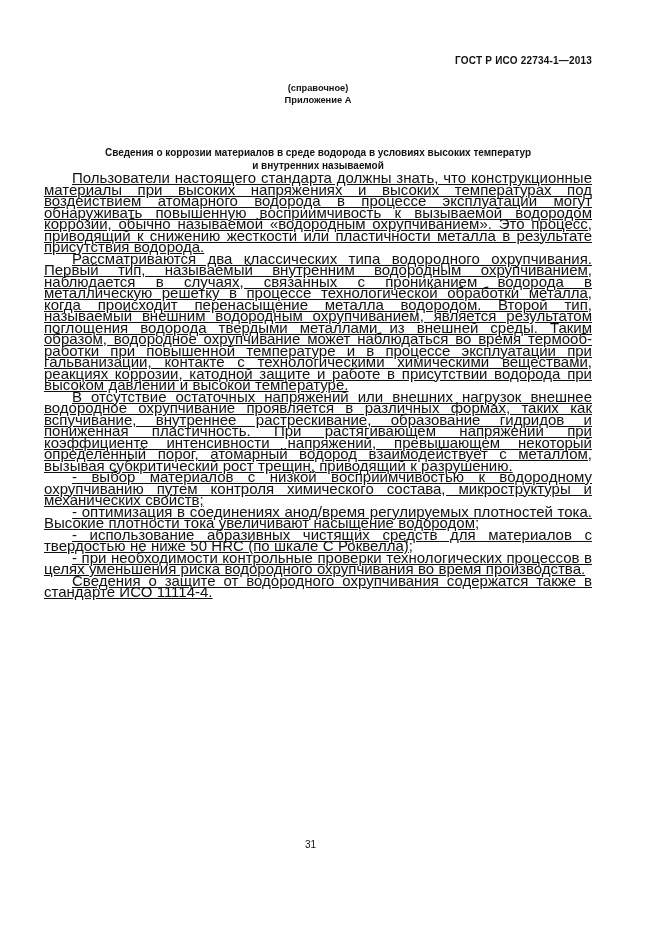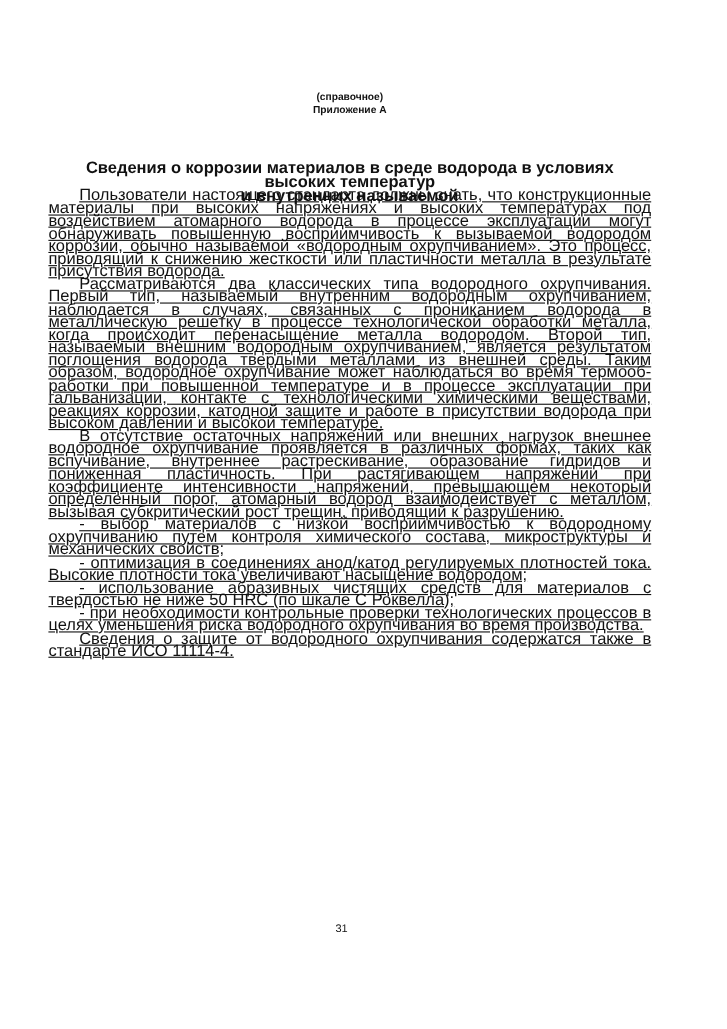--- a/index.html
+++ b/index.html
@@ -25,21 +25,21 @@
   .appendix {
     top: 83px;
     text-align: center;
     font-size: 9.3px;
     font-weight: bold;
     line-height: 11.5px;
   }
   .doc-title {
     top: 146px;
     text-align: center;
-    font-size: 15px;
+    font-size: 10px;
     font-weight: bold;
     line-height: 13px;
   }
   .body-text {
     top: 172px;
     font-size: 15px;
     line-height: 11.5px;
     text-decoration: underline;
   }
   .body-text p {
@@ -57,37 +57,38 @@
     top: 839px;
     text-align: center;
     font-size: 10px;
   }
 </style>
 </head>
 <body>
 
 <div class="page">
 
+  <div class="content std-header">ГОСТ Р ИСО 22734-1—2013</div>
 
   <div class="content appendix">
     <div>(справочное)</div>
     <div>Приложение А</div>
   </div>
 
   <div class="content doc-title">
     <div>Сведения о коррозии материалов в среде водорода в условиях высоких температур</div>
     <div>и внутренних называемой</div>
   </div>
 
   <div class="content body-text">
     <p>Пользователи настоящего стандарта должны знать, что конструкционные материалы при высоких напряже­ниях и высоких температурах под воздействием атомарного водорода в процессе эксплуатации могут обнаружи­вать повышенную восприимчивость к вызываемой водородом коррозии, обычно называемой «водородным охруп­чиванием». Это процесс, приводящий к снижению жесткости или пластичности металла в результате присутствия водорода.</p>
     <p>Рассматриваются два классических типа водородного охрупчивания. Первый тип, называемый внутренним водородным охрупчиванием, наблюдается в случаях, связанных с прониканием водорода в металлическую решет­ку в процессе технологической обработки металла, когда происходит перенасыщение металла водородом. Второй тип, называемый внешним водородным охрупчиванием, является результатом поглощения водорода твердыми металлами из внешней среды. Таким образом, водородное охрупчивание может наблюдаться во время термооб­работки при повышенной температуре и в процессе эксплуатации при гальванизации, контакте с технологическими химическими веществами, реакциях коррозии, катодной защите и работе в присутствии водорода при высоком давлении и высокой температуре.</p>
     <p>В отсутствие остаточных напряжений или внешних нагрузок внешнее водородное охрупчивание проявляется в различных формах, таких как вспучивание, внутреннее растрескивание, образование гидридов и пониженная пластичность. При растягивающем напряжении при коэффициенте интенсивности напряжений, превышающем не­который определенный порог, атомарный водород взаимодействует с металлом, вызывая субкритический рост трещин, приводящий к разрушению.</p>
     <p>- выбор материалов с низкой восприимчивостью к водородному охрупчиванию путем контроля химического состава, микроструктуры и механических свойств;</p>
-    <p>- оптимизация в соединениях анод/катод регулируемых плотностей тока. Высокие плотности тока увеличи­вают насыщение водородом;</p>
+    <p>- оптимизация в соединениях анод/время регулируемых плотностей тока. Высокие плотности тока увеличи­вают насыщение водородом;</p>
     <p>- использование абразивных чистящих средств для материалов с твердостью не ниже 50 HRC (по шка­ле С Роквелла);</p>
     <p>- при необходимости контрольные проверки технологических процессов в целях уменьшения риска водо­родного охрупчивания во время производства.</p>
     <p>Сведения о защите от водородного охрупчивания содержатся также в стандарте ИСО 11114-4.</p>
   </div>
 
   <div class="page-number">31</div>
 
 </div>
 
 </body></html>

